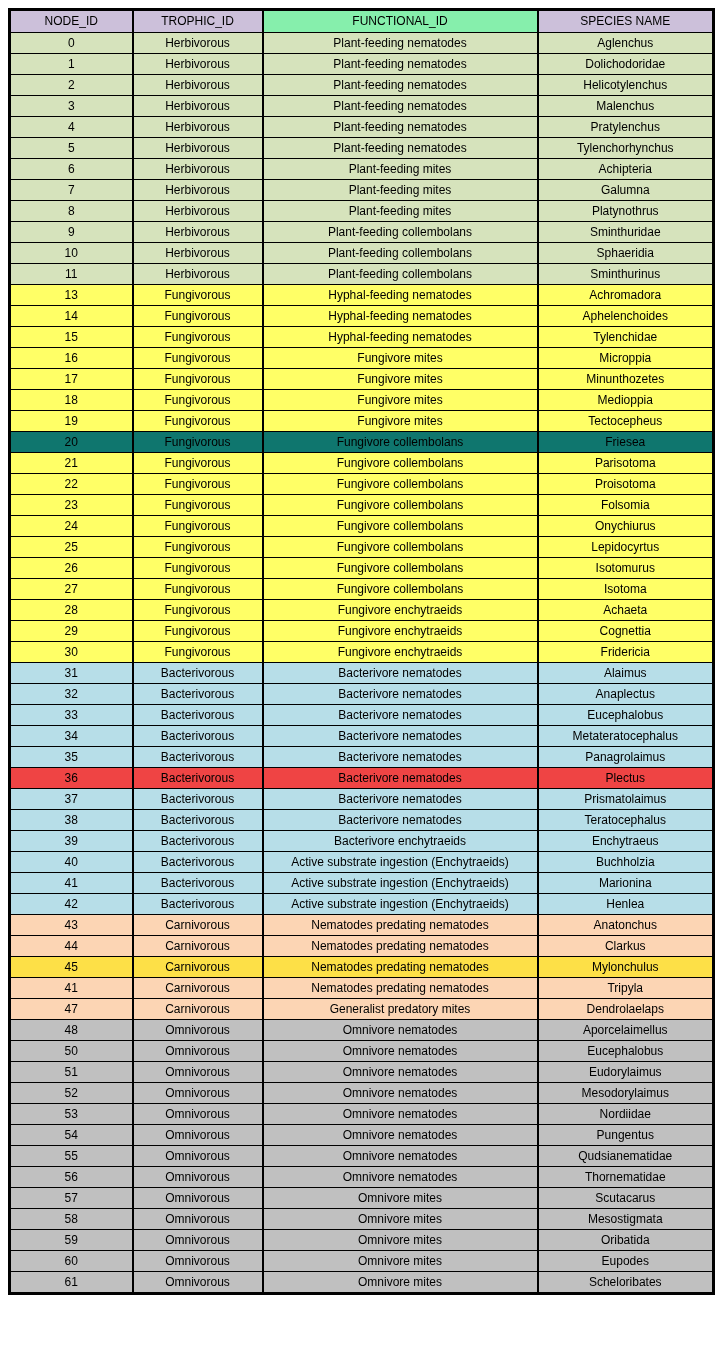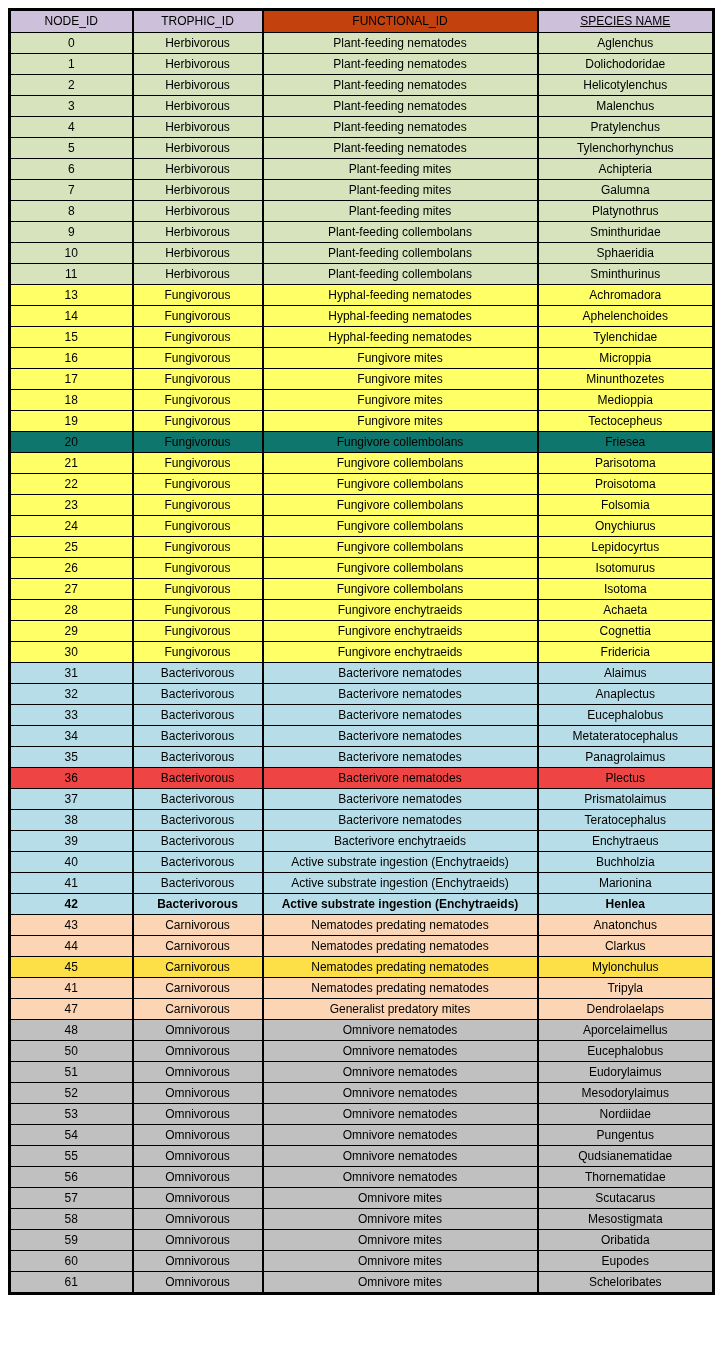--- a/index.html
+++ b/index.html
@@ -49,22 +49,22 @@
   <colgroup>
     <col class="c-node">
       <col class="c-troph">
       <col class="c-func">
       <col class="c-spec">
   </colgroup>
   <thead>
     <tr>
       <th style="background-color: rgb(204, 192, 218);">NODE_ID</th>
       <th style="background-color: rgb(204, 192, 218);">TROPHIC_ID</th>
-      <th style="background-color: #c2410c;">FUNCTIONAL_ID</th>
-      <th style="background-color: rgb(204, 192, 218); text-decoration: underline;">SPECIES NAME</th>
+      <th style="background-color: #86efac;">FUNCTIONAL_ID</th>
+      <th style="background-color: rgb(204, 192, 218);">SPECIES NAME</th>
     </tr>
   </thead>
   <tbody id="table-body">
       <tr style="background-color: rgb(214, 227, 188);">
     <td>0</td>
     <td>Herbivorous</td>
     <td>Plant-feeding nematodes</td>
     <td>Aglenchus</td>
   </tr>
       <tr style="background-color: rgb(214, 227, 188);">
@@ -300,21 +300,21 @@
     <td>Bacterivorous</td>
     <td>Active substrate ingestion (Enchytraeids)</td>
     <td>Buchholzia</td>
   </tr>
       <tr style="background-color: rgb(183, 222, 232);">
     <td>41</td>
     <td>Bacterivorous</td>
     <td>Active substrate ingestion (Enchytraeids)</td>
     <td>Marionina</td>
   </tr>
-      <tr style="background-color: rgb(183, 222, 232); font-weight: bold;">
+      <tr style="background-color: rgb(183, 222, 232);">
     <td>42</td>
     <td>Bacterivorous</td>
     <td>Active substrate ingestion (Enchytraeids)</td>
     <td>Henlea</td>
   </tr>
       <tr style="background-color: rgb(252, 213, 180);">
     <td>43</td>
     <td>Carnivorous</td>
     <td>Nematodes predating nematodes</td>
     <td>Anatonchus</td>

